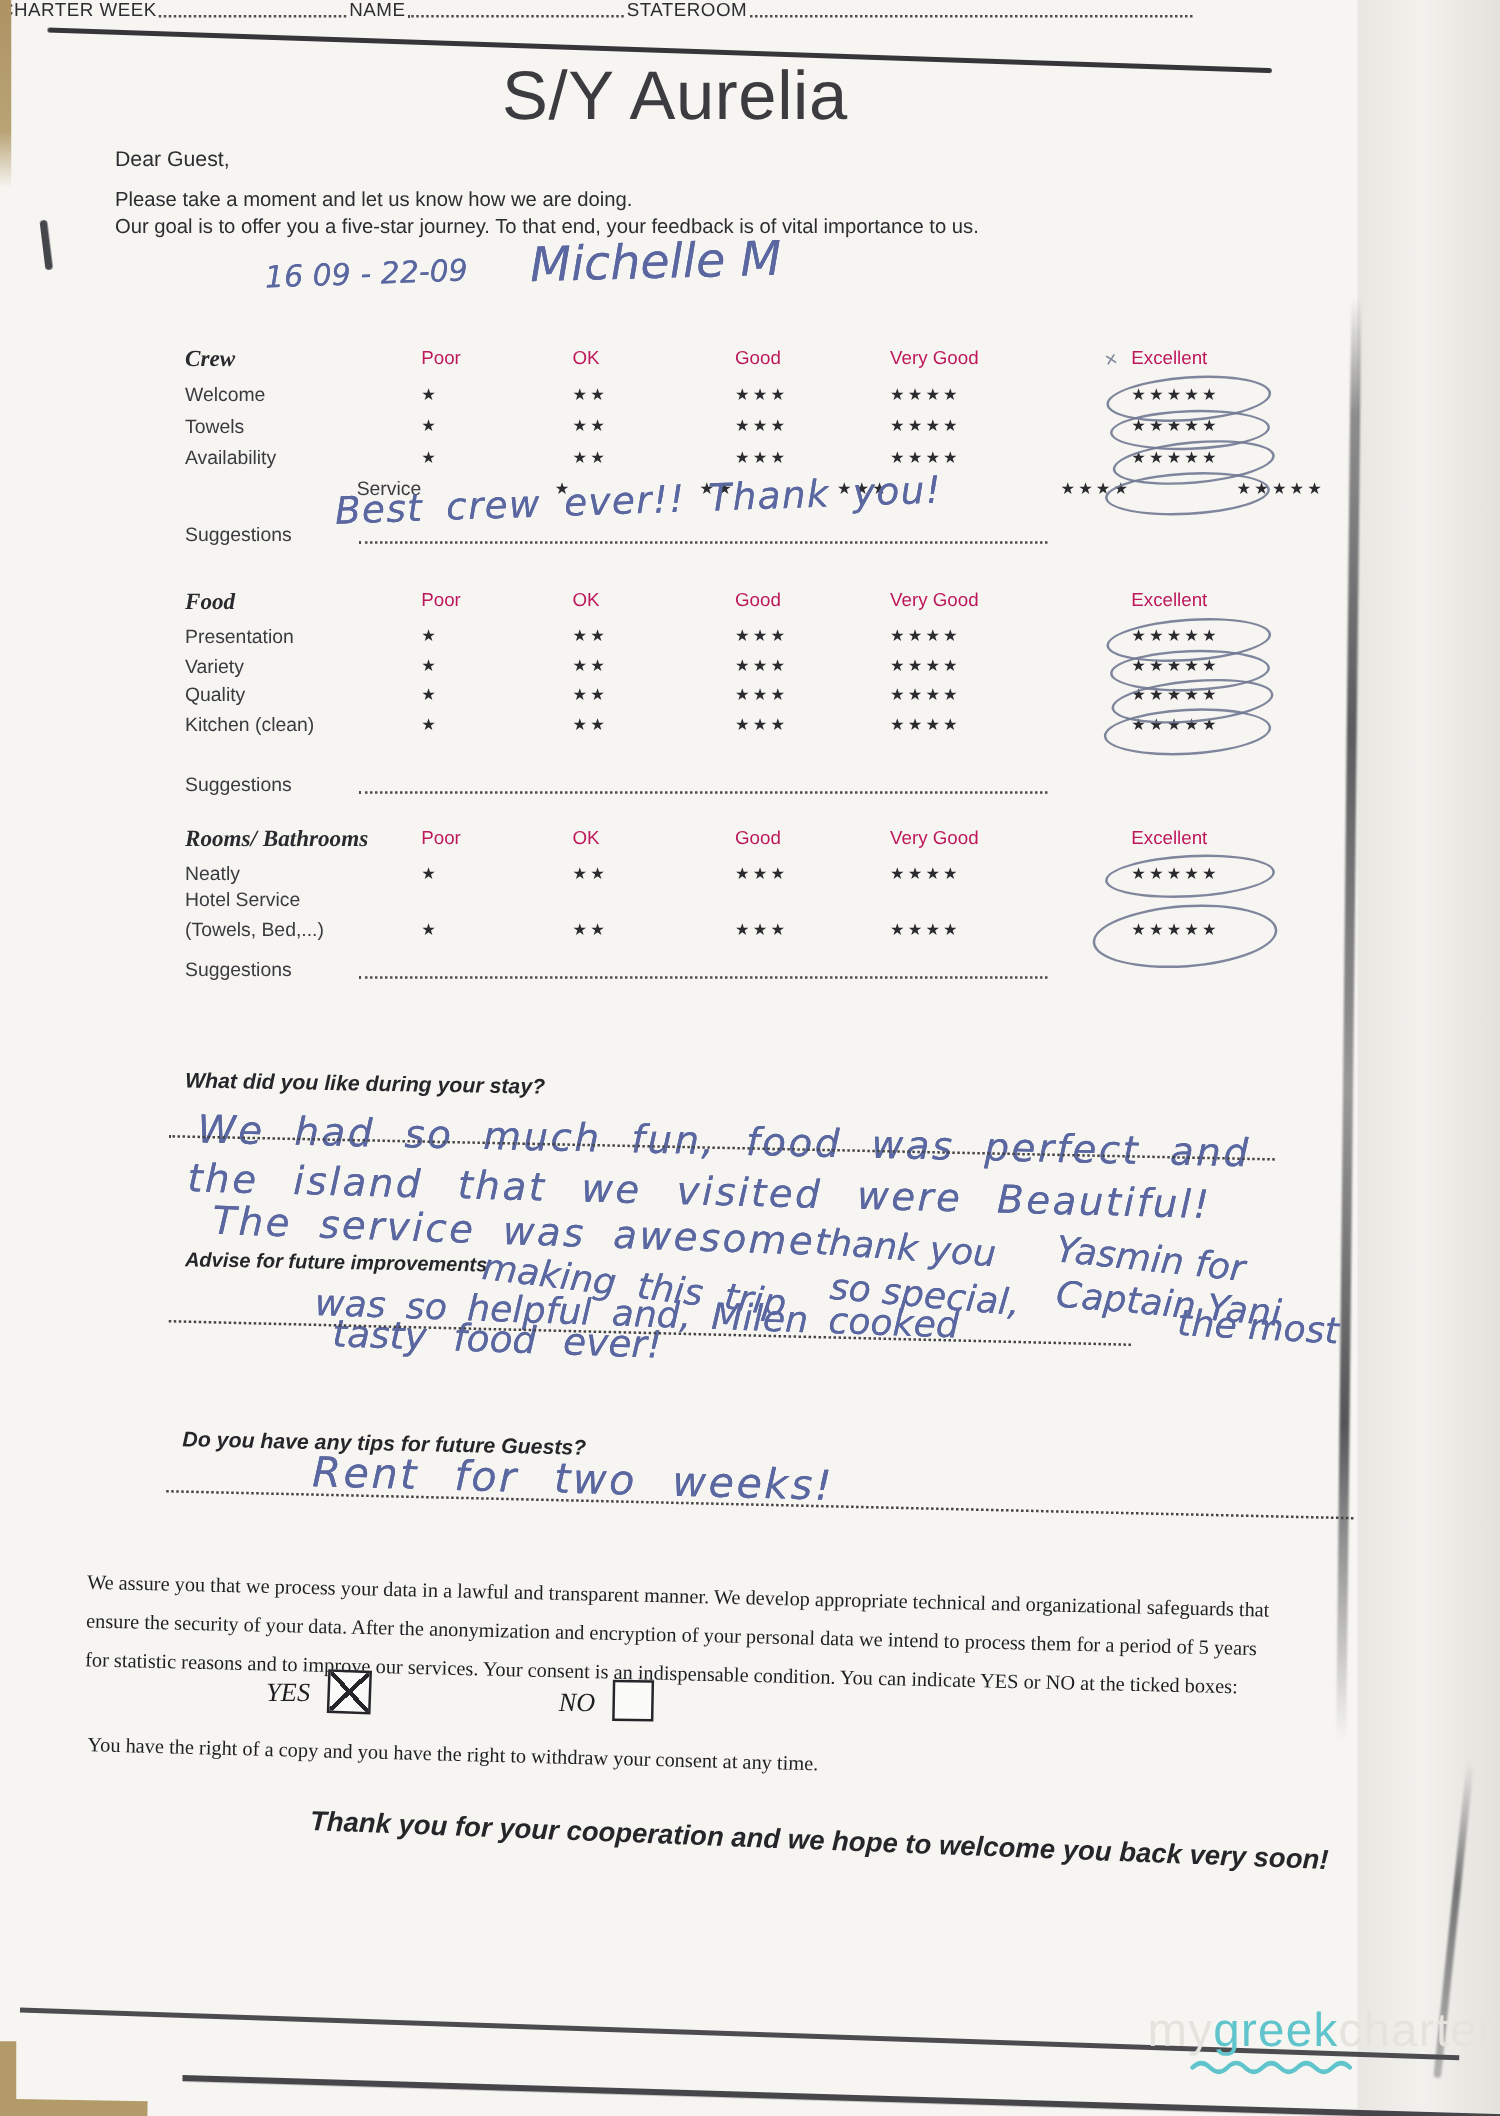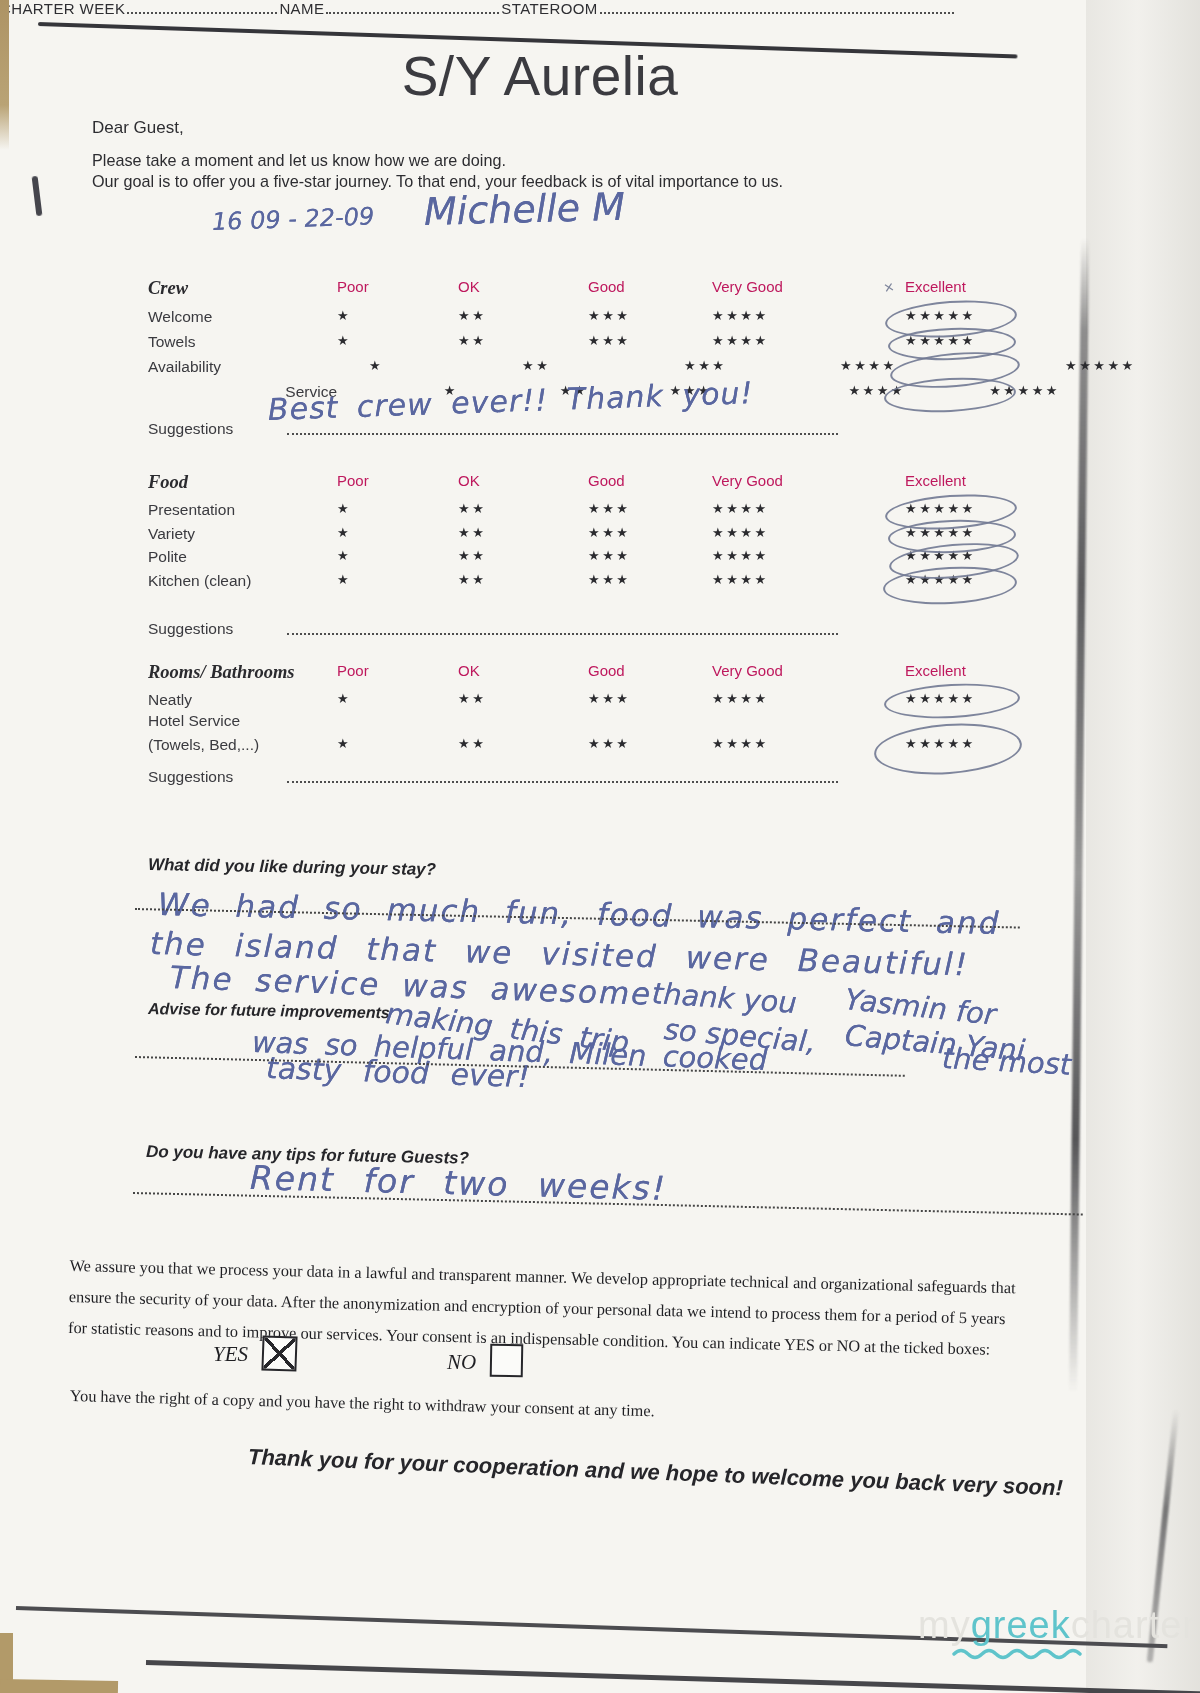--- a/index.html
+++ b/index.html
@@ -119,21 +119,21 @@
       <span class="stars">★★★★★</span>
     </div>
     <div class="rrow" style="top:55px;">
       <span class="rlabel">Towels</span>
       <span class="stars">★</span>
       <span class="stars">★★</span>
       <span class="stars">★★★</span>
       <span class="stars">★★★★</span>
       <span class="stars">★★★★★</span>
     </div>
-    <div class="rrow" style="top:80px;gap:32px;">
+    <div class="rrow" style="top:80px;">
       <span class="rlabel">Availability</span>
       <span class="stars">★</span>
       <span class="stars">★★</span>
       <span class="stars">★★★</span>
       <span class="stars">★★★★</span>
       <span class="stars">★★★★★</span>
     </div>
     <div class="rrow" style="top:105px;text-align:right;">
       <span class="rlabel">Service</span>
       <span class="stars">★</span>
@@ -174,21 +174,21 @@
     </div>
     <div class="rrow" style="top:53px;">
       <span class="rlabel">Variety</span>
       <span class="stars">★</span>
       <span class="stars">★★</span>
       <span class="stars">★★★</span>
       <span class="stars">★★★★</span>
       <span class="stars">★★★★★</span>
     </div>
     <div class="rrow" style="top:76px;">
-      <span class="rlabel">Polite</span>
+      <span class="rlabel">Quality</span>
       <span class="stars">★</span>
       <span class="stars">★★</span>
       <span class="stars">★★★</span>
       <span class="stars">★★★★</span>
       <span class="stars">★★★★★</span>
     </div>
     <div class="rrow" style="top:100px;">
       <span class="rlabel">Kitchen (clean)</span>
       <span class="stars">★</span>
       <span class="stars">★★</span>

